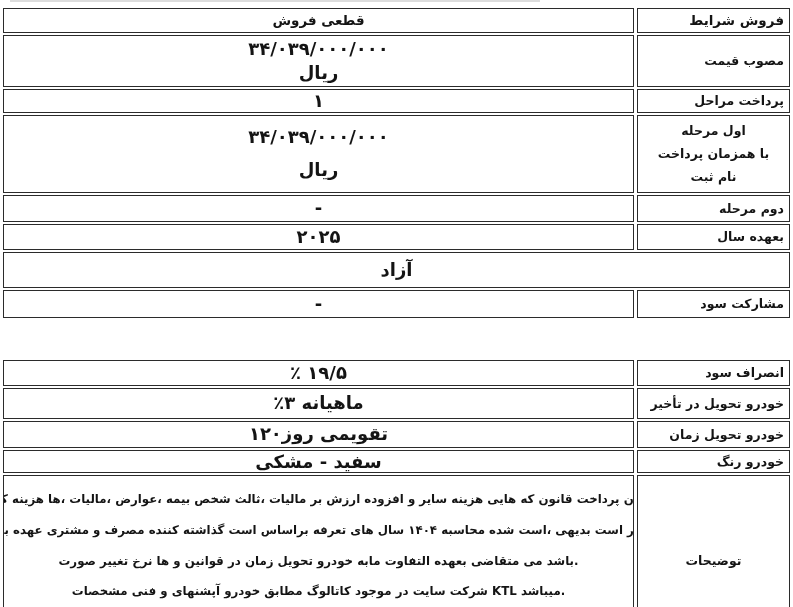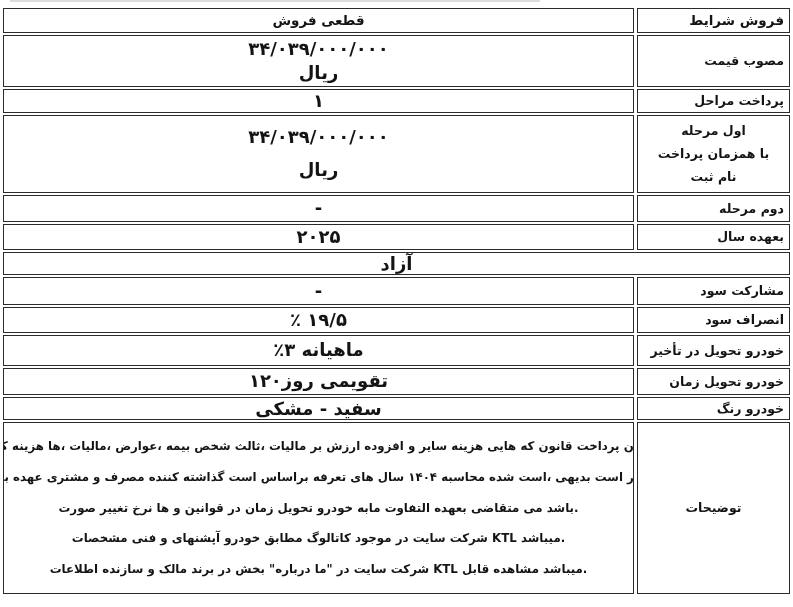--- a/index.html
+++ b/index.html
@@ -88,34 +88,34 @@
       </div>
     </div>
     <div class="trow" style="height: 26px;">
       <div class="cell value-cell">
         <div class="tline">۲۰۲۵</div>
       </div>
       <div class="cell label-cell">
         <div class="tline">سال‎ ‎بعهده</div>
       </div>
     </div>
-    <div class="trow" style="height: 23px; justify-content: center;">
+    <div class="trow" style="height: 36px; justify-content: center;">
       <div class="cell value-cell">
         <div class="tline">آزاد</div>
       </div>
     </div>
     <div class="trow" style="height: 28px;">
       <div class="cell value-cell">
         <div class="tline">-</div>
       </div>
       <div class="cell label-cell">
         <div class="tline">سود‎ ‎مشارکت</div>
       </div>
     </div>
-    <div class="trow" style="height: 26px;">
+    <div class="trow" style="height: 26px; margin-top: 40px;">
       <div class="cell value-cell">
         <div class="tline">٪‎ ‎۱۹/۵</div>
       </div>
       <div class="cell label-cell">
         <div class="tline">سود‎ ‎انصراف</div>
       </div>
     </div>
     <div class="trow" style="height: 31px;">
       <div class="cell value-cell">
         <div class="tline">٪۳‎ ‎ماهیانه</div>

